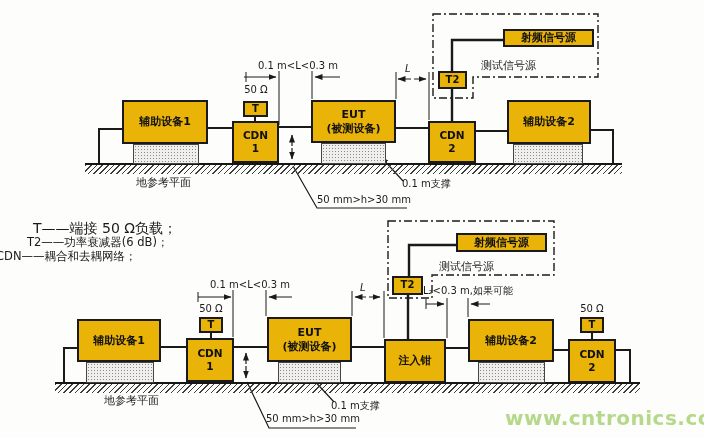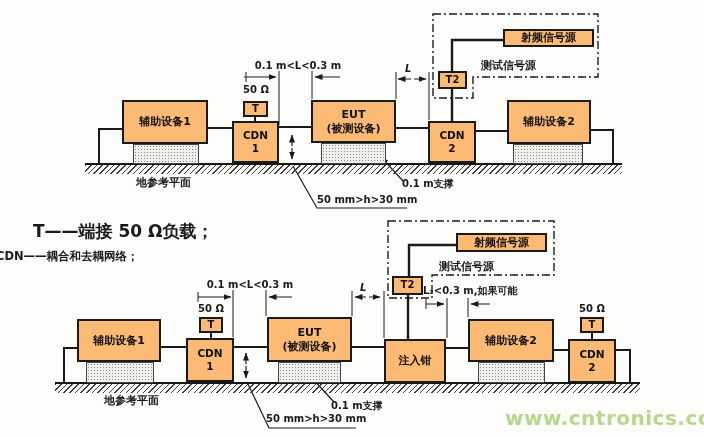--- a/index.html
+++ b/index.html
@@ -2,27 +2,27 @@
 <html><head>
 <meta charset="utf-8">
 <style>
   html,body{margin:0;padding:0;}
   #stage{
     position:relative;width:704px;height:437px;background:#fdfdfc;
     font-family:"DejaVu Sans","Liberation Sans",sans-serif;color:#1a1a1a;
     overflow:hidden;
   }
   .box{
-    position:absolute;border:2px solid #1a1a1a;background:#fdba74;
+    position:absolute;border:2px solid #1a1a1a;background:#eab308;
     display:flex;align-items:center;justify-content:center;text-align:center;
     font-weight:bold;font-size:11px;line-height:1.25;box-sizing:border-box;
     white-space:pre-line;color:#111;
   }
   .box.small{font-size:10px;border-width:2px;}
-  .lbl{position:absolute;font-weight:bold;font-size:11px;white-space:nowrap;}
+  .lbl{position:absolute;font-weight:normal;font-size:11px;white-space:nowrap;}
   .dim{font-size:10px;}
   .support{
     position:absolute;border:1px solid #444;box-sizing:border-box;
     background-color:#f0efec;
     background-image:radial-gradient(#8a8a8a 0.6px, transparent 0.95px);
     background-size:3px 3px;
   }
   .ground{
     position:absolute;height:9px;border-top:2.5px solid #161616;
     background:repeating-linear-gradient(135deg,#3c3c3c 0 1px,transparent 1px 4px);
@@ -126,21 +126,22 @@
   <div class="box" style="left:503px;top:29px;width:91px;height:18px;">射频信号源</div>
   <div class="lbl" style="left:481px;top:58px;">测试信号源</div>
   <div class="box small" style="left:438px;top:71px;width:29px;height:18px;">T2</div>
 
   <div class="lbl dim" style="left:252px;top:60px;width:92px;text-align:center;">0.1 m&lt;L&lt;0.3 m</div>
   <div class="lbl dim italic" style="left:405px;top:63px;">L</div>
   <div class="lbl" style="left:136px;top:175px;">地参考平面</div>
   <div class="lbl dim" style="left:402px;top:177px;">0.1 m支撑</div>
   <div class="lbl dim" style="left:317px;top:194px;">50 mm&gt;h&gt;30 mm</div>
 
-  <div class="lbl" style="left:33px;top:220px;font-size:17px;">T——端接 50 Ω负载；</div>
+  <div class="lbl" style="left:33px;top:220px;font-size:14px;">T——端接 50 Ω负载；</div>
+  <div class="lbl" style="left:27px;top:235px;font-size:11.5px;">T2——功率衰减器(6 dB)；</div>
   <div class="lbl" style="left:-4px;top:249px;font-size:11.5px;">CDN——耦合和去耦网络；</div>
 
   <div class="ground" style="left:55px;top:382px;width:585px;"></div>
 
   <div class="support" style="left:86px;top:362px;width:68px;height:21px;"></div>
   <div class="support" style="left:278px;top:362px;width:63px;height:21px;"></div>
   <div class="support" style="left:478px;top:362px;width:67px;height:21px;"></div>
 
   <div class="box" style="left:77px;top:319px;width:84px;height:43px;">辅助设备1</div>
   <div class="box small" style="left:199px;top:317px;width:24px;height:16px;">T</div>

